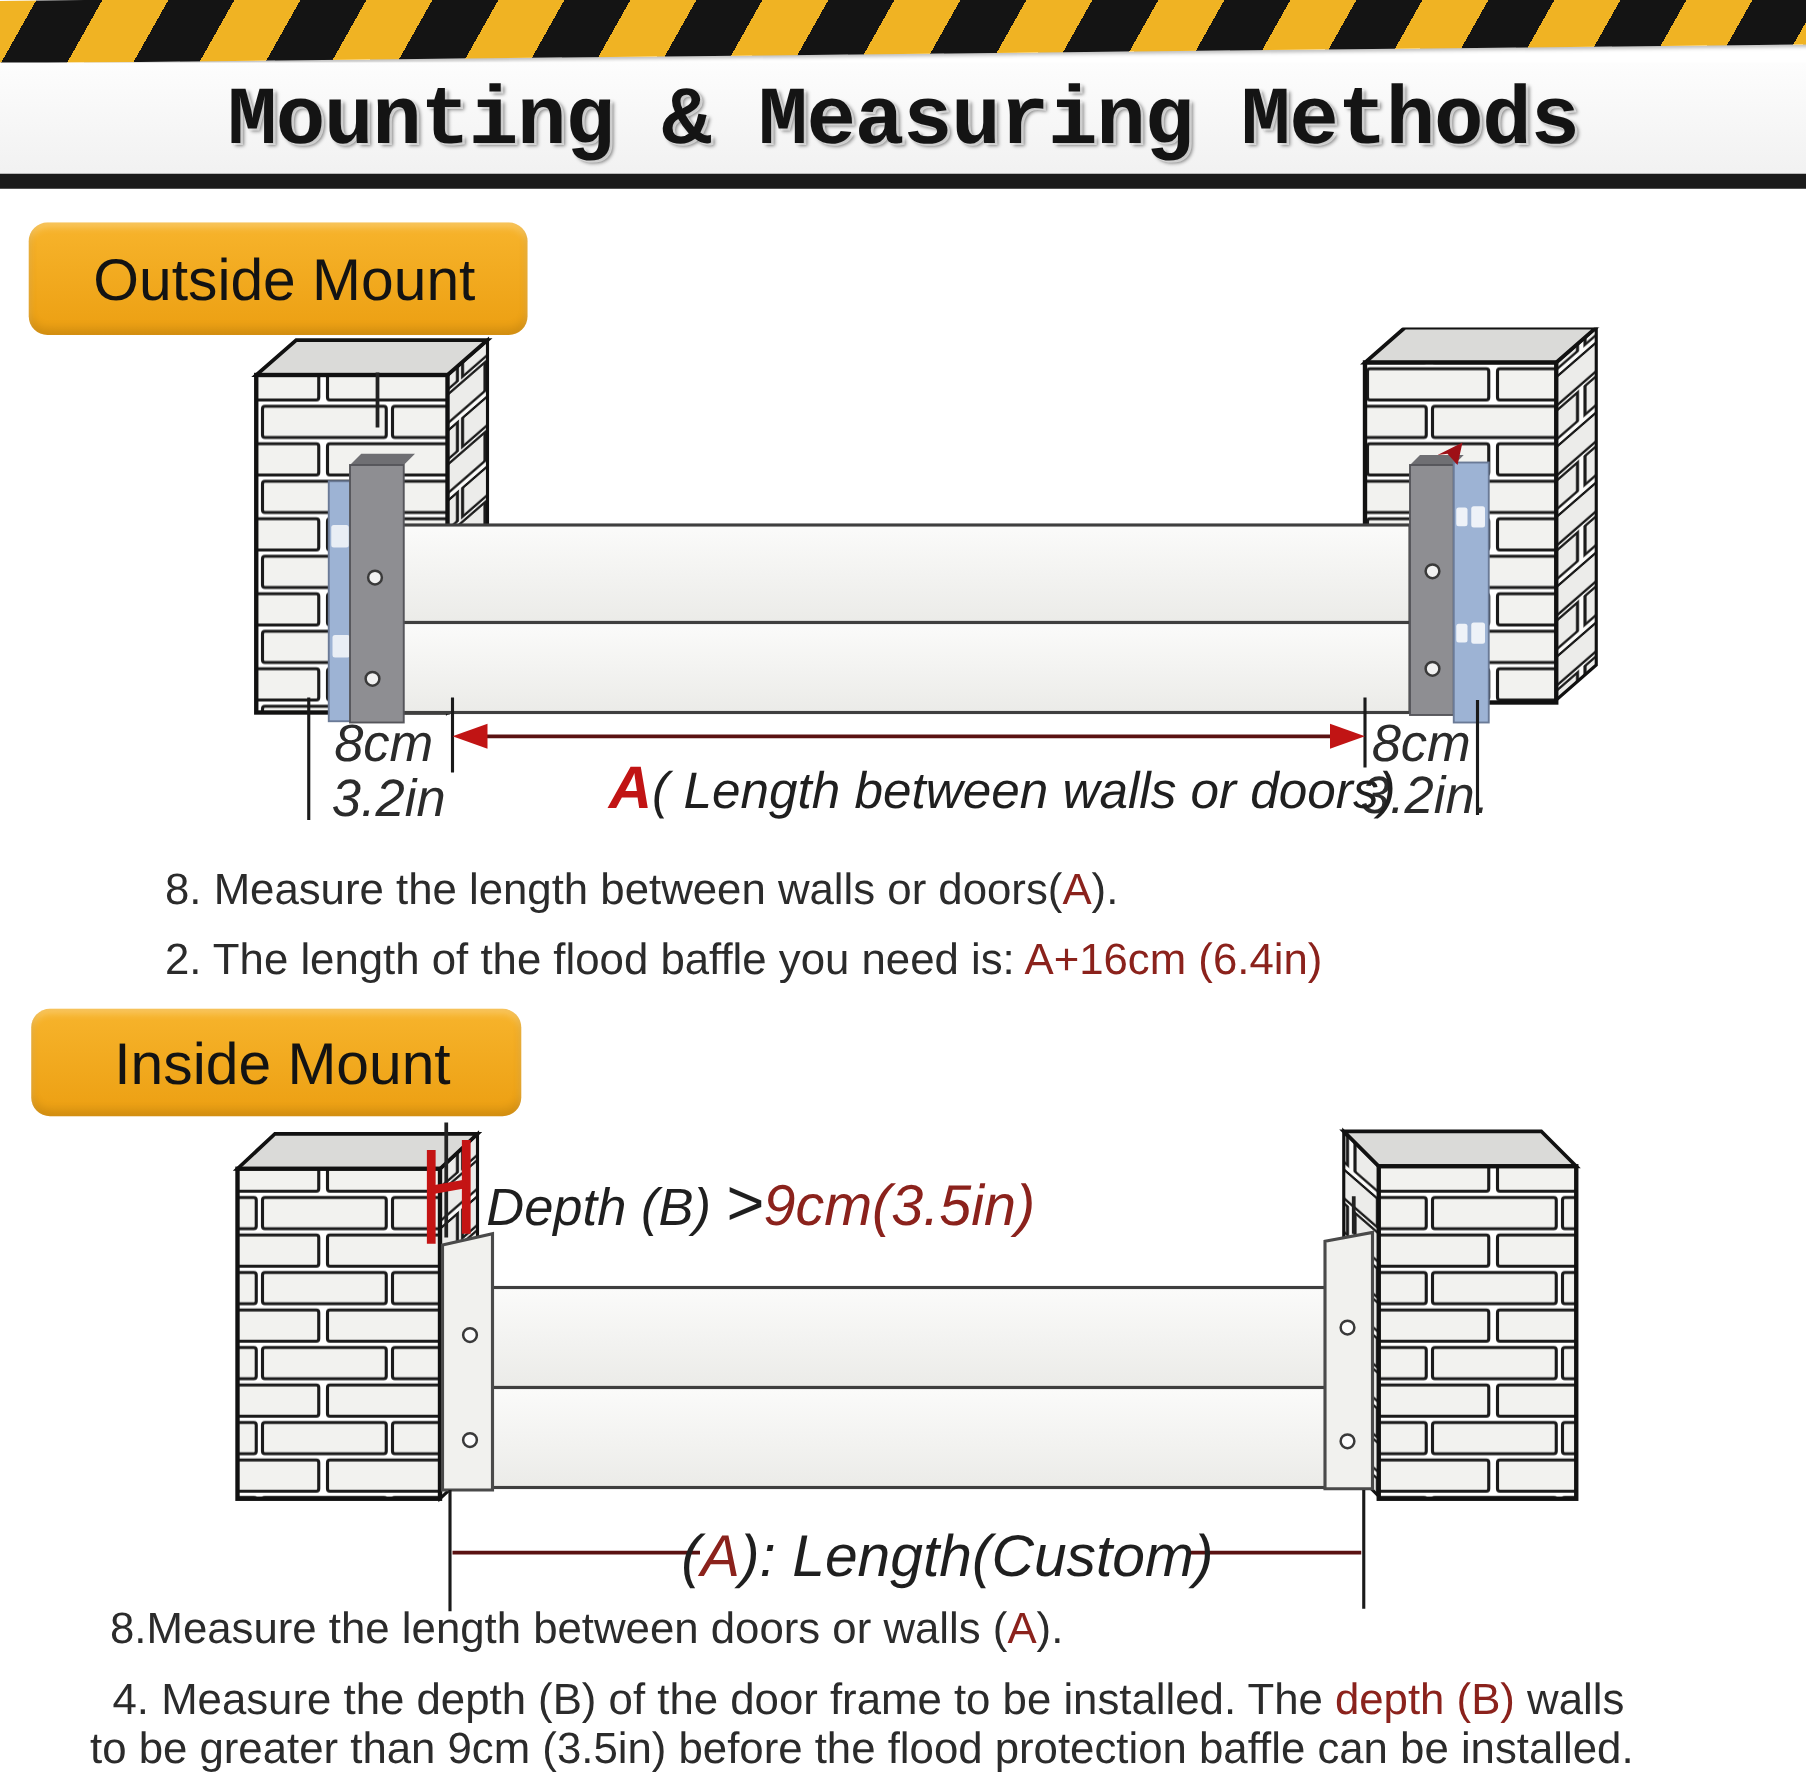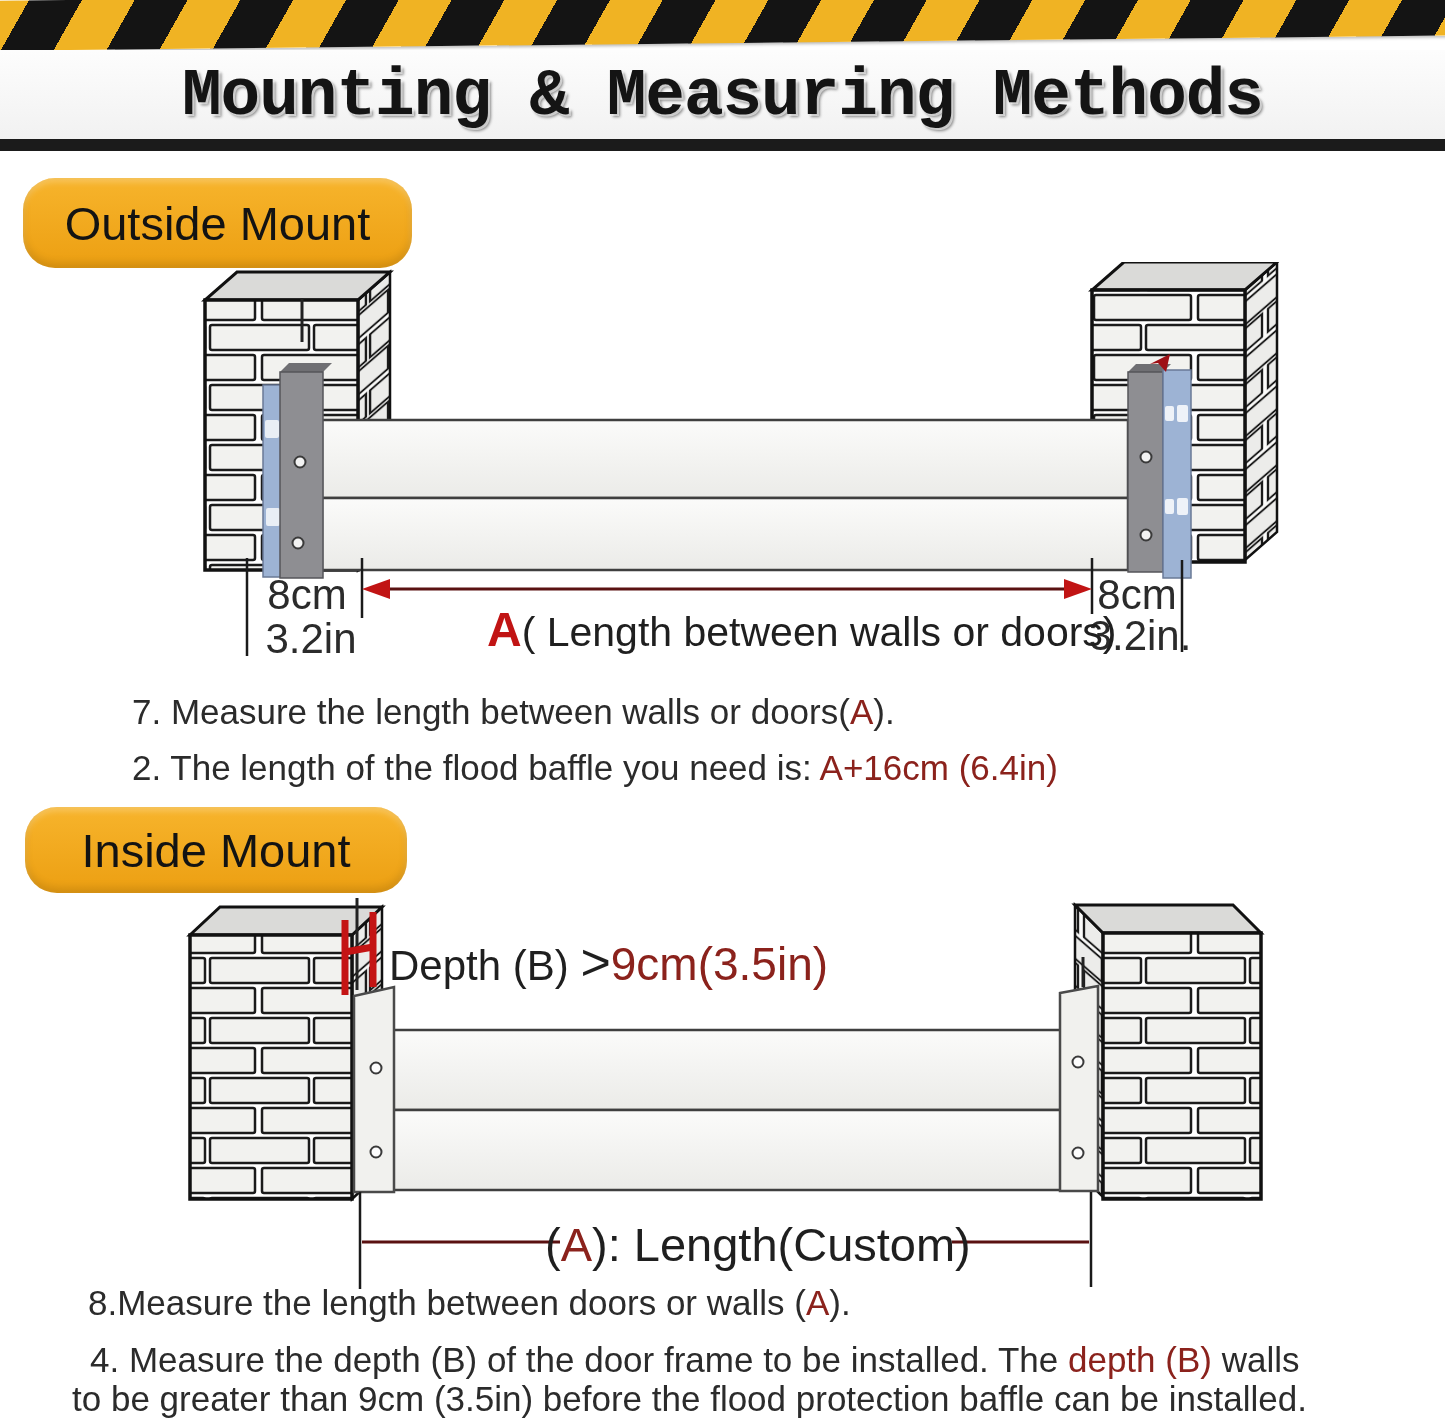--- a/index.html
+++ b/index.html
@@ -21,27 +21,28 @@
     font-size:66px;font-weight:bold;letter-spacing:-1px;color:#141414;
     text-shadow:2px 2px 0 rgba(255,255,255,.55),3px 3px 3px rgba(0,0,0,.45);
     background:linear-gradient(180deg,#fdfdfd,#f1f1f1);
     font-family:Liberation Mono, monospace;
   }
   .title-bar{position:absolute;top:139px;left:0;width:1445px;height:12px;background:#1b1b1b;}
   
   .section-label{
     position:absolute;display:flex;align-items:center;justify-content:center;
     background:linear-gradient(180deg,#f7b42c,#ec9f12);
-    border-radius:32px;color:#131313;font-size:47px;font-weight:500;
+    border-radius:15px;color:#131313;font-size:47px;font-weight:500;
     box-shadow:inset 0 -5px 8px rgba(0,0,0,.12), inset 0 4px 6px rgba(255,255,255,.25);
+    padding-left:10px;
   }
   .label-outside{left:23px;top:178px;width:389px;height:90px;}
   .label-inside{left:25px;top:807px;width:382px;height:86px;text-align:right;}
   
-  .diagram{position:absolute;left:0;width:1439px;}
+  .diagram{position:absolute;left:0;width:1439px;font-style:italic;}
   #diagram-outside{top:262px;height:410px;}
   #diagram-inside{top:895px;height:400px;}
   svg{display:block;}
   .svg-label{font-family:"Liberation Sans",sans-serif;}
   
   .instr{position:absolute;font-size:35px;color:#2b2b2b;white-space:nowrap;}
   .red-dark{color:#8b221c;}
 </style>
 </head>
 <body>
@@ -143,21 +144,21 @@
   <text class="svg-label" x="307" y="347" text-anchor="middle" font-size="42" fill="#2b2b2b">8cm</text>
   <text class="svg-label" x="311" y="391" text-anchor="middle" font-size="42" fill="#2b2b2b">3.2in</text>
   <text class="svg-label" x="1137" y="347" text-anchor="middle" font-size="42" fill="#2b2b2b">8cm</text>
   <text class="svg-label" x="1140" y="388" text-anchor="middle" font-size="42" fill="#2b2b2b">3.2in.</text>
   <text class="svg-label" x="487" y="384">
     <tspan font-size="48" font-weight="bold" fill="#c11414">A</tspan><tspan font-size="41" fill="#1f1f1f">( Length between walls or doors)</tspan>
   </text>
 </svg>
 </div>
 
-<div class="instr" style="left:132px;top:692px;"><span>7. Measure the length between walls or doors(</span><span class="red-dark">A</span><span>).</span></div>
+<div class="instr" style="left:132px;top:692px;"><span>8. Measure the length between walls or doors(</span><span class="red-dark">A</span><span>).</span></div>
 <div class="instr" style="left:132px;top:748px;text-align:right;"><span>2. The length of the flood baffle you need is: </span><span class="red-dark">A+16cm (6.4in)</span></div>
 
 <div class="section-label label-inside">Inside Mount</div>
 
 <div class="diagram" id="diagram-inside">
 <svg width="1445" height="400" viewBox="0 0 1445 400" xmlns="http://www.w3.org/2000/svg">
 
   <g>
     <polygon points="352,40 382,12 382,276 352,304" fill="url(#brickSideR)" stroke="#111" stroke-width="2.5"></polygon>
     <polygon points="190,40 352,40 382,12 220,12" fill="#dadad8" stroke="#111" stroke-width="3"></polygon>

